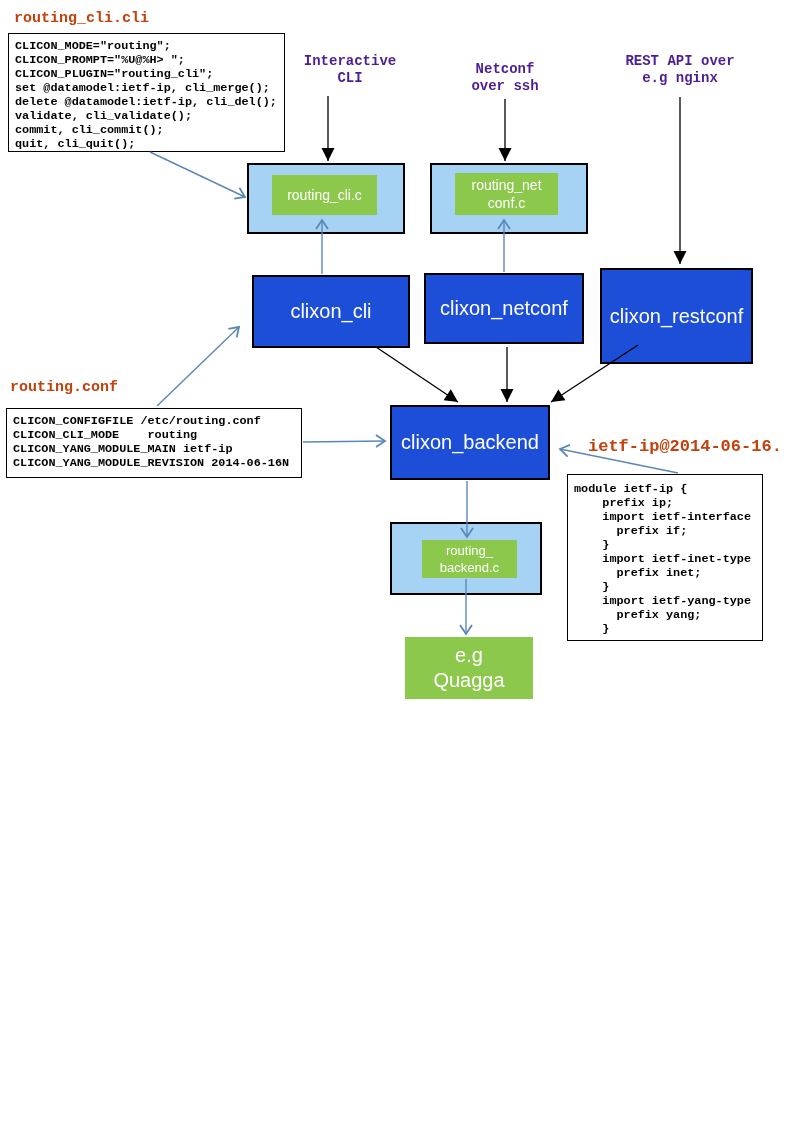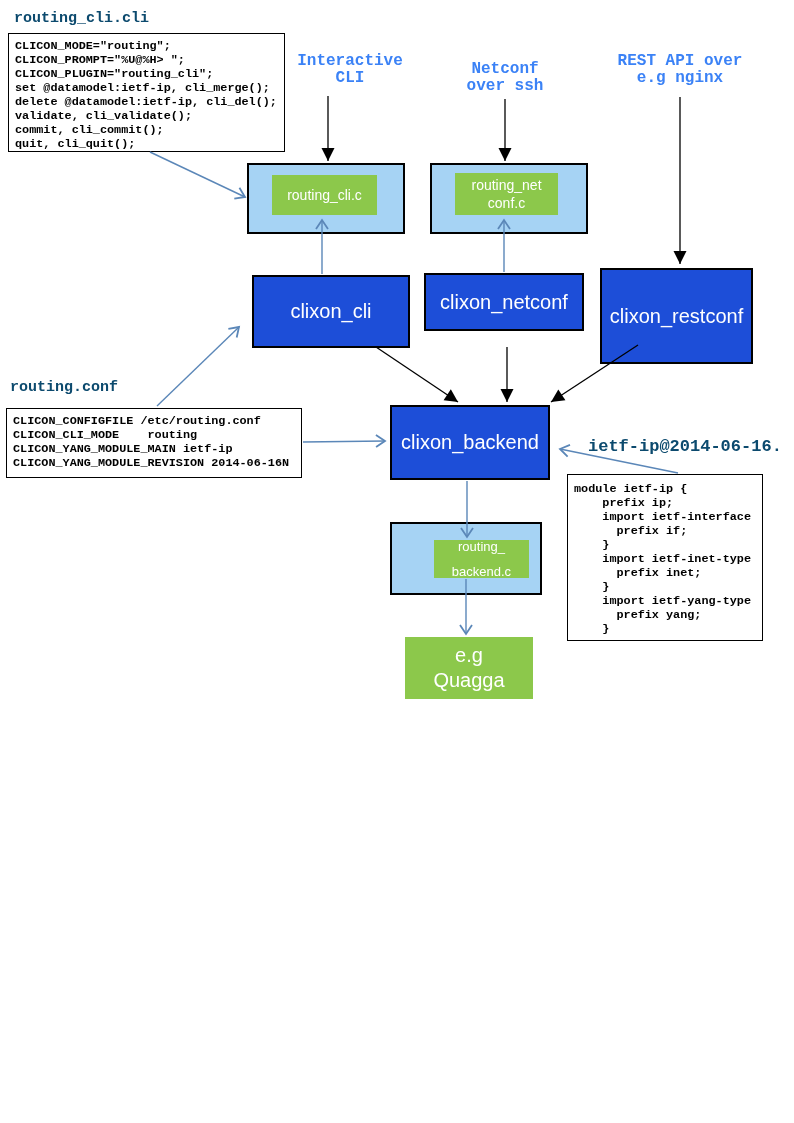--- a/index.html
+++ b/index.html
@@ -1,27 +1,27 @@
 <!DOCTYPE html>
 <html><head>
 <meta charset="utf-8">
 <style>
   html,body{margin:0;padding:0;background:#fff;}
   #page{position:relative;width:794px;height:1123px;background:#ffffff;overflow:hidden;
         font-family:"Liberation Sans",sans-serif;}
 
   .file-title{position:absolute;font-family:"Liberation Mono",monospace;font-weight:bold;
-              font-size:15px;color:#0c4a6e;white-space:pre;}
+              font-size:15px;color:#c2410c;white-space:pre;}
 
   .code-box{position:absolute;background:#fff;border:1.5px solid #000;box-sizing:border-box;}
   .code-box pre{margin:0;padding:5px 0 0 6px;font-family:"Liberation Mono",monospace;
                 font-weight:bold;font-size:11.8px;line-height:14px;color:#000;white-space:pre;}
 
   .ext-label{position:absolute;font-family:"Liberation Mono",monospace;font-weight:bold;
-             font-size:16px;line-height:17px;color:#3b82f6;text-align:center;white-space:pre-line;}
+             font-size:14px;line-height:17px;color:#4c1d95;text-align:center;white-space:pre-line;}
 
   .light-box{position:absolute;background:#A6D3F4;border:2px solid #000;box-sizing:border-box;}
 
   .blue-node{position:absolute;background:#1d4ed8;border:2px solid #000;box-sizing:border-box;
              display:flex;align-items:center;justify-content:center;
              color:#fff;font-size:20px;white-space:pre-line;text-align:center;}
 
   .green-node{position:absolute;background:#8CC84B;display:flex;align-items:center;
               justify-content:center;color:#fff;text-align:center;white-space:pre-line;}
   .green-small{font-size:14px;line-height:18px;}
@@ -57,21 +57,21 @@
 e.g nginx</div>
 
   <div class="light-box" style="left:247px;top:163px;width:158px;height:71px;"></div>
   <div class="green-node green-small" style="left:272px;top:175px;width:105px;height:40px;z-index:2;">routing_cli.c</div>
 
   <div class="light-box" style="left:430px;top:163px;width:158px;height:71px;"></div>
   <div class="green-node green-small" style="left:455px;top:173px;width:103px;height:42px;z-index:2;">routing_net
 conf.c</div>
 
   <div class="blue-node" style="left:252px;top:275px;width:158px;height:73px;">clixon_cli</div>
-  <div class="blue-node" style="left:424px;top:273px;width:160px;height:58px;">clixon_netconf</div>
+  <div class="blue-node" style="left:424px;top:273px;width:160px;height:71px;">clixon_netconf</div>
   <div class="blue-node" style="left:600px;top:268px;width:153px;height:96px;">clixon_restconf</div>
 
   <div class="file-title" style="left:10px;top:379px;">routing.conf</div>
   <div class="code-box" style="left:6px;top:408px;width:296px;height:70px;">
     <pre>CLICON_CONFIGFILE /etc/routing.conf
 CLICON_CLI_MODE    routing
 CLICON_YANG_MODULE_MAIN ietf-ip
 CLICON_YANG_MODULE_REVISION 2014-06-16N</pre>
   </div>
 
@@ -86,21 +86,21 @@
     }
     import ietf-inet-type
       prefix inet;
     }
     import ietf-yang-type
       prefix yang;
     }</pre>
   </div>
 
   <div class="light-box" style="left:390px;top:522px;width:152px;height:73px;"></div>
-  <div class="green-node green-small" style="left:422px;top:540px;width:95px;height:38px;font-size:13px;line-height:25px;z-index:2;margin-left:12px;">routing_
+  <div class="green-node green-small" style="left:422px;top:540px;width:95px;height:38px;font-size:13px;line-height:17px;z-index:2;">routing_
 backend.c</div>
 
   <div class="green-node green-big" style="left:405px;top:637px;width:128px;height:62px;">e.g
 Quagga</div>
 
   <svg id="arrows" width="794" height="1123">
     <defs>
       <marker id="mBlack" markerUnits="userSpaceOnUse" markerWidth="16" markerHeight="14" refX="13" refY="6.5" orient="auto">
         <path d="M0,0 L13,6.5 L0,13 Z" fill="#000"></path>
       </marker>

